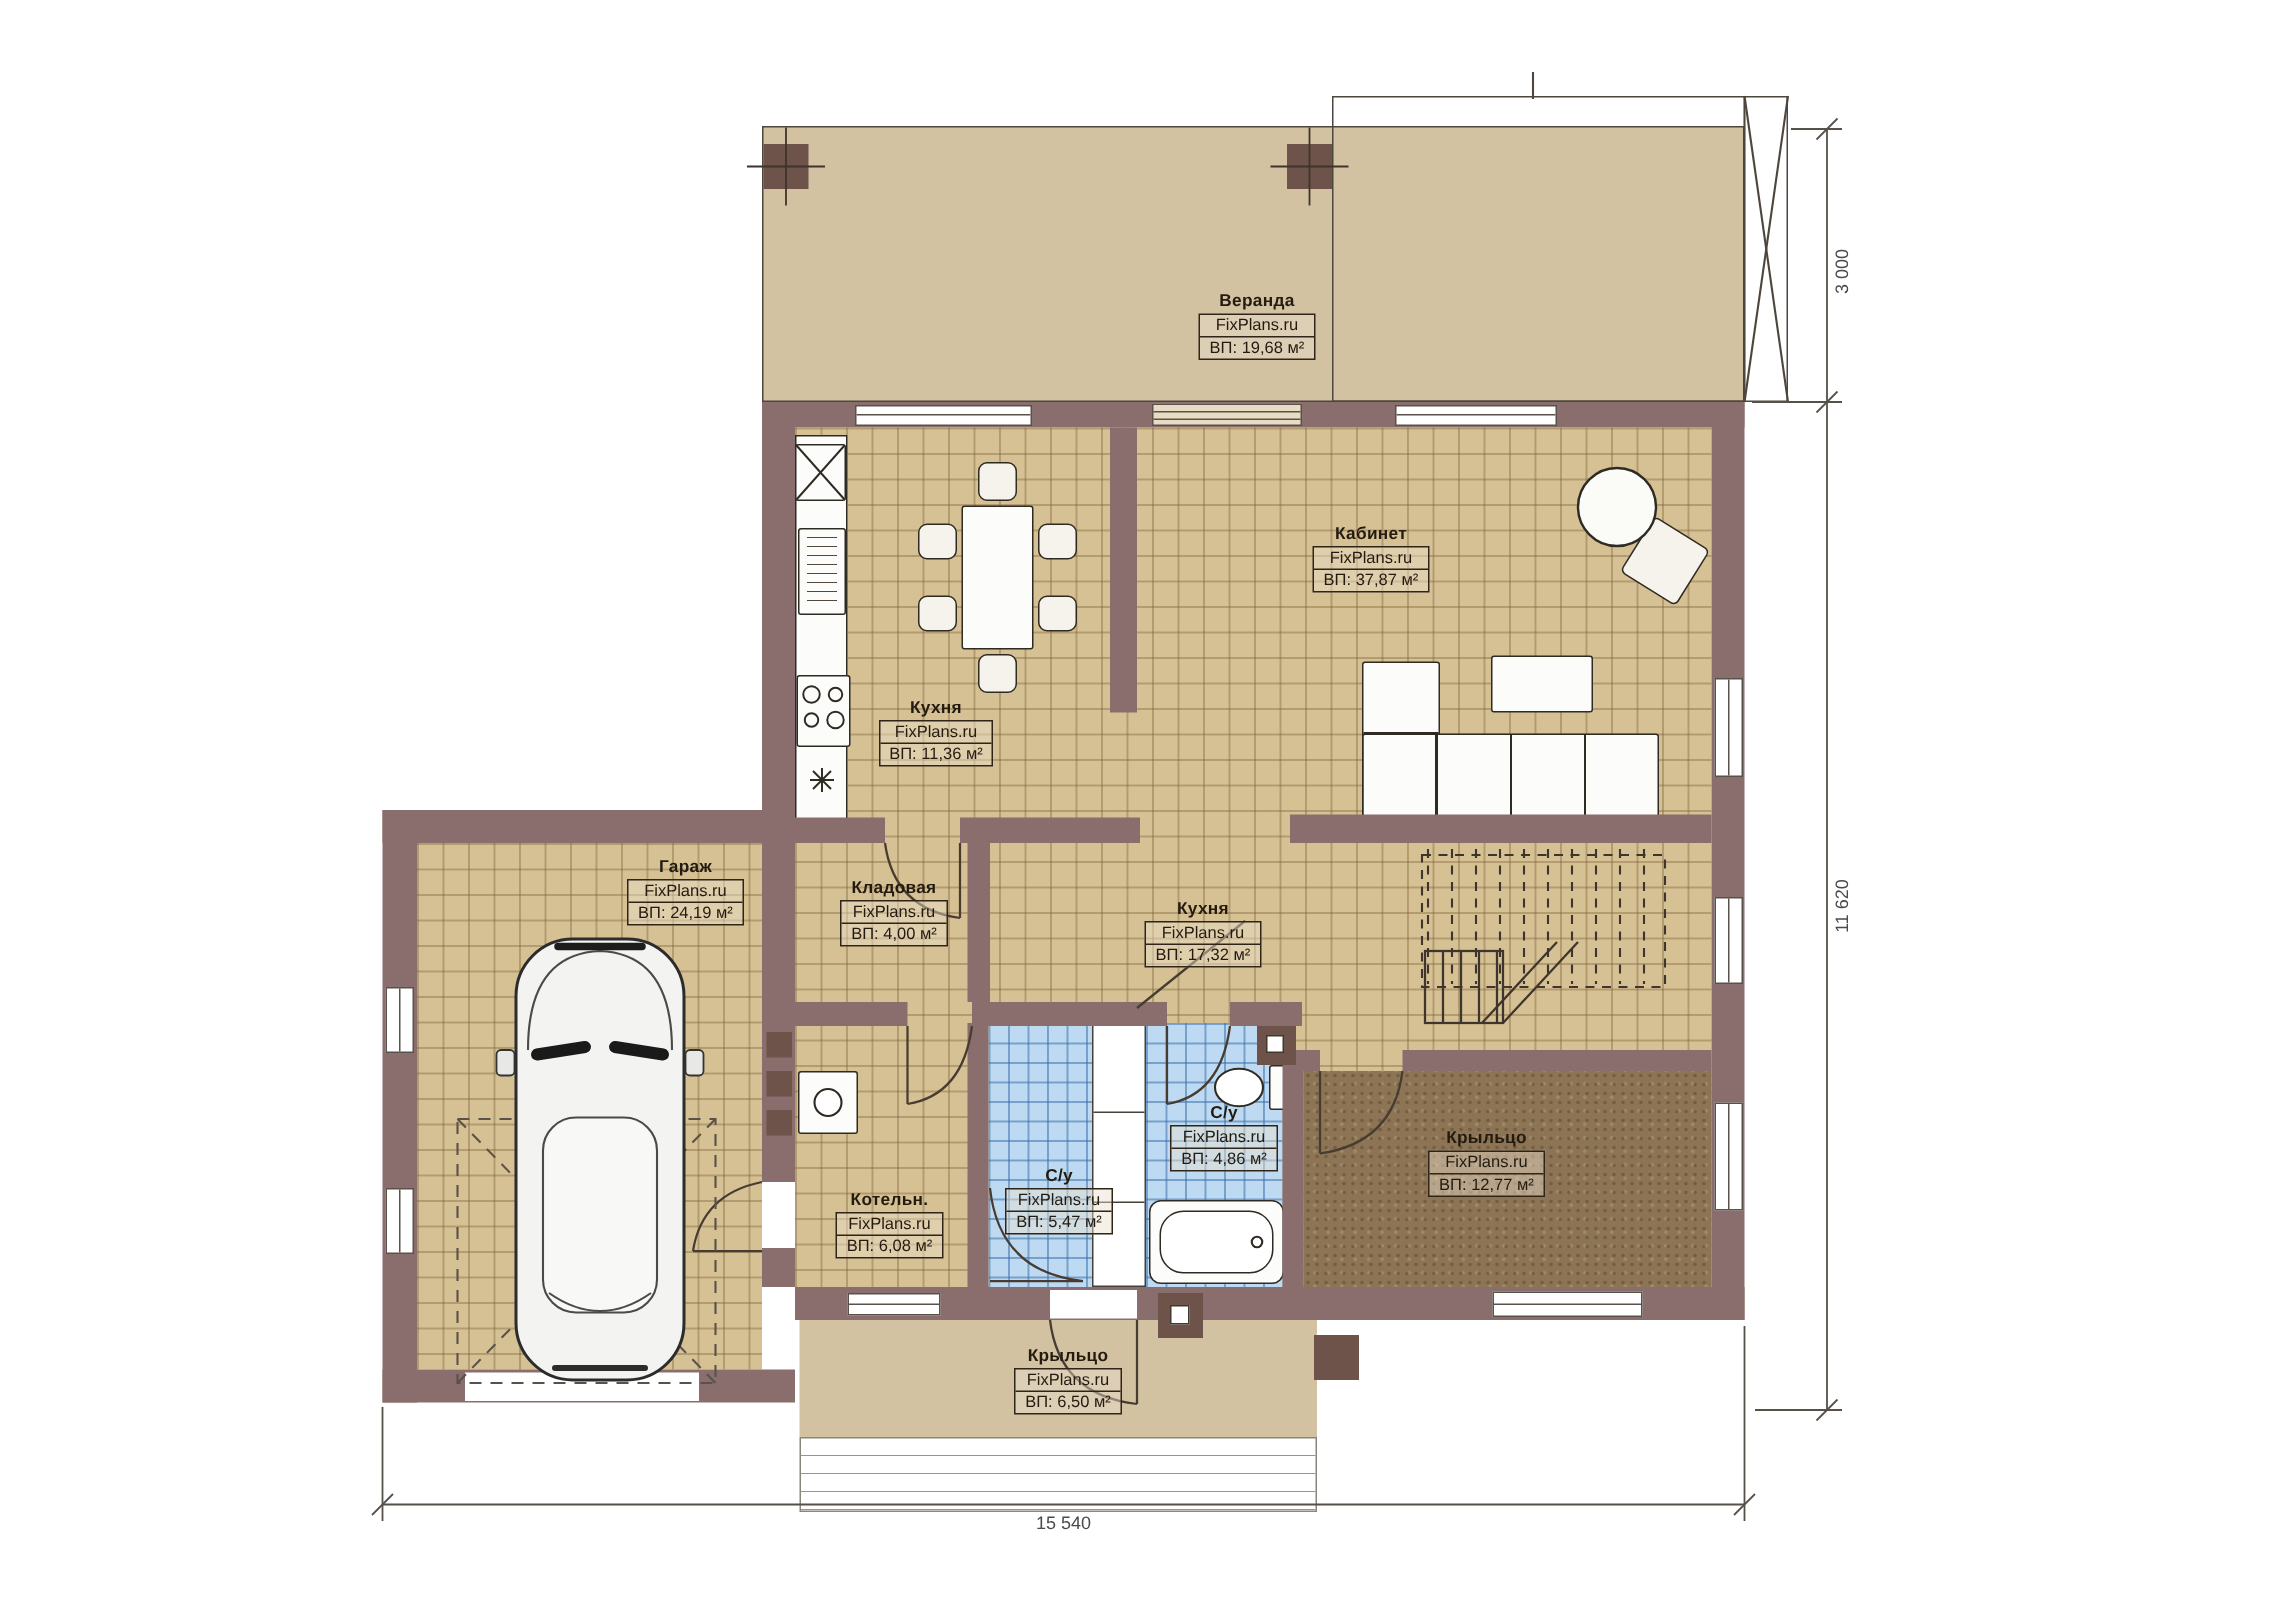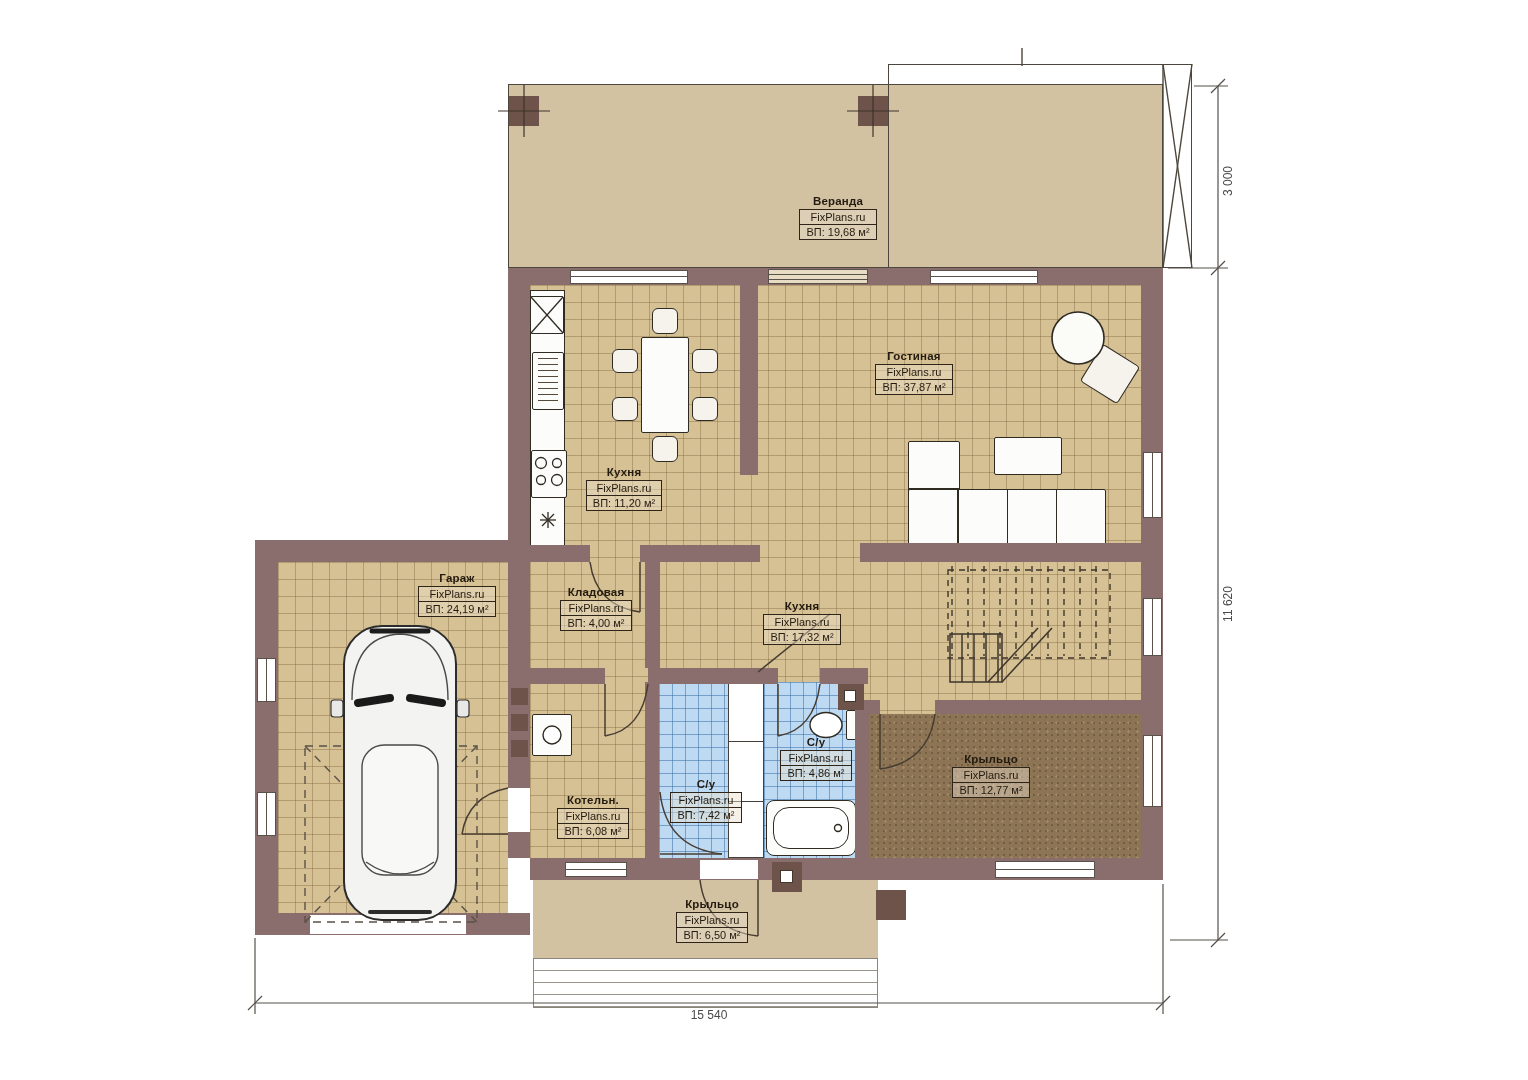--- a/index.html
+++ b/index.html
@@ -261,31 +261,31 @@
   </svg>
 
   <div class="rlabel" style="left:790px;top:164px;width:96px;margin-top:31px;">
     <div class="nm">Веранда</div>
     <div class="bx">
         <div class="r1">FixPlans.ru</div>
       <div class="r2">ВП: 19,68 м²</div>
       </div>
   </div>
   <div class="rlabel" style="left:868px;top:350px;width:92px;">
-    <div class="nm">Гостиная</div>
+    <div class="nm">Кабинет</div>
     <div class="bx">
         <div class="r1">FixPlans.ru</div>
       <div class="r2">ВП: 37,87 м²</div>
       </div>
   </div>
   <div class="rlabel" style="left:578px;top:466px;width:92px;">
     <div class="nm">Кухня</div>
     <div class="bx">
         <div class="r1">FixPlans.ru</div>
-      <div class="r2">ВП: 11,20 м²</div>
+      <div class="r2">ВП: 11,36 м²</div>
       </div>
   </div>
   <div class="rlabel" style="left:412px;top:572px;width:90px;">
     <div class="nm">Гараж</div>
     <div class="bx">
         <div class="r1">FixPlans.ru</div>
       <div class="r2">ВП: 24,19 м²</div>
       </div>
   </div>
   <div class="rlabel" style="left:550px;top:586px;width:92px;">
@@ -306,21 +306,21 @@
     <div class="nm">Котельн.</div>
     <div class="bx">
         <div class="r1">FixPlans.ru</div>
       <div class="r2">ВП: 6,08 м²</div>
       </div>
   </div>
   <div class="rlabel" style="left:662px;top:778px;width:88px;">
     <div class="nm">С/у</div>
     <div class="bx">
         <div class="r1">FixPlans.ru</div>
-      <div class="r2">ВП: 7,42 м²</div>
+      <div class="r2">ВП: 5,47 м²</div>
       </div>
   </div>
   <div class="rlabel" style="left:772px;top:736px;width:88px;">
     <div class="nm">С/у</div>
     <div class="bx">
         <div class="r1">FixPlans.ru</div>
       <div class="r2">ВП: 4,86 м²</div>
       </div>
   </div>
   <div class="rlabel" style="left:945px;top:753px;width:92px;">

